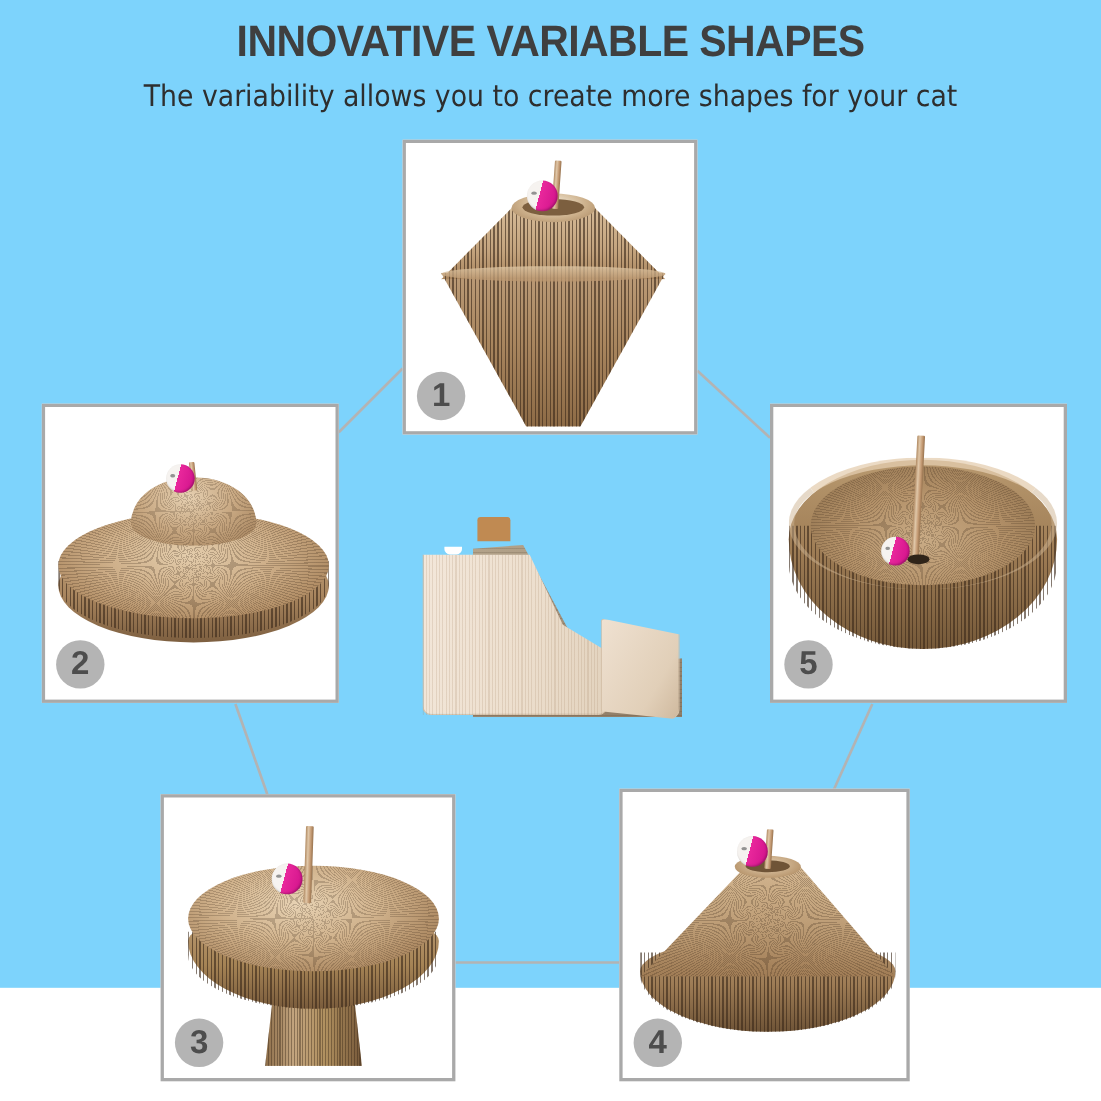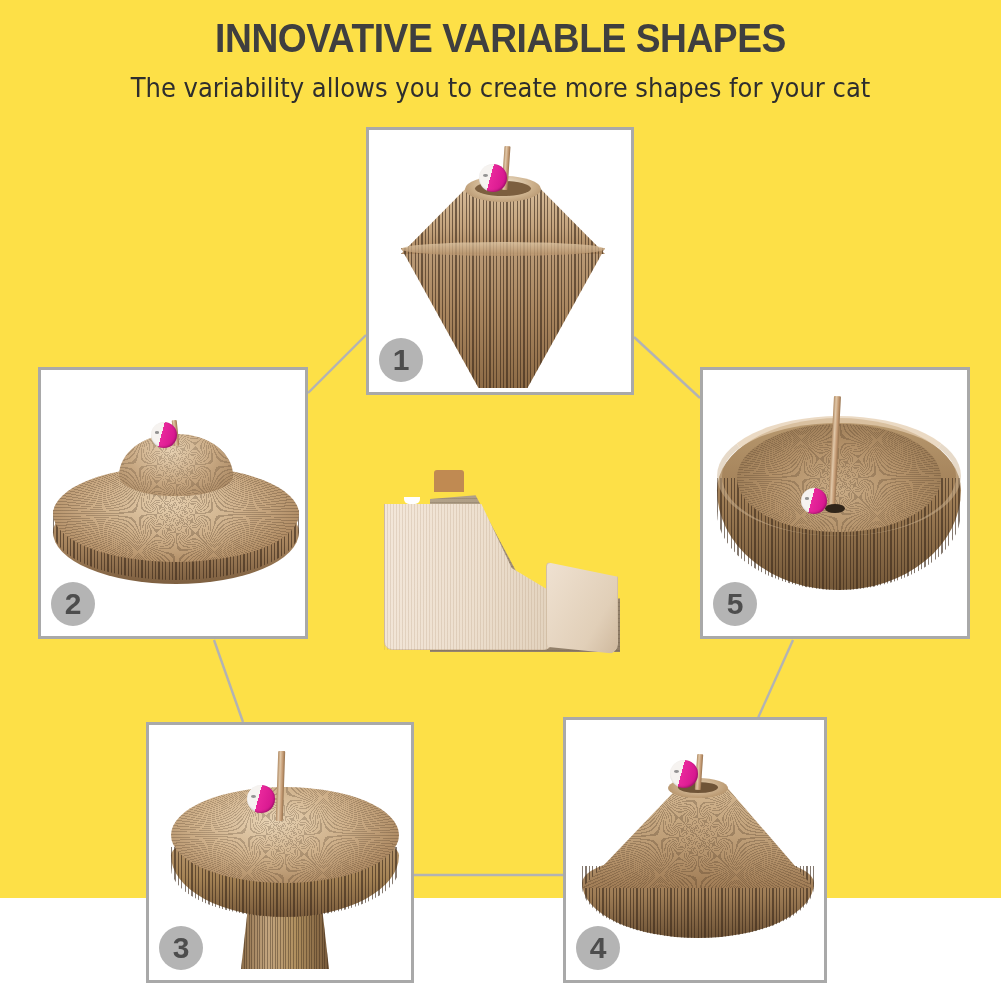--- a/index.html
+++ b/index.html
@@ -5,21 +5,21 @@
   * { margin:0; padding:0; box-sizing:border-box; }
   html, body {
     width:1001px; height:1001px;
     background:#ffffff;
     font-family:"Liberation Sans", sans-serif;
     overflow:hidden;
   }
   #page {
     position:relative;
     width:1001px; height:898px;
-    background:#fde047;
+    background:#7dd3fc;
   }
 
   
   #headline {
     position:absolute; left:0; top:16px; width:1001px;
     text-align:center;
     font-size:40px;
     font-weight:bold;
     letter-spacing:-0.5px;
     color:#3f3f3f;

